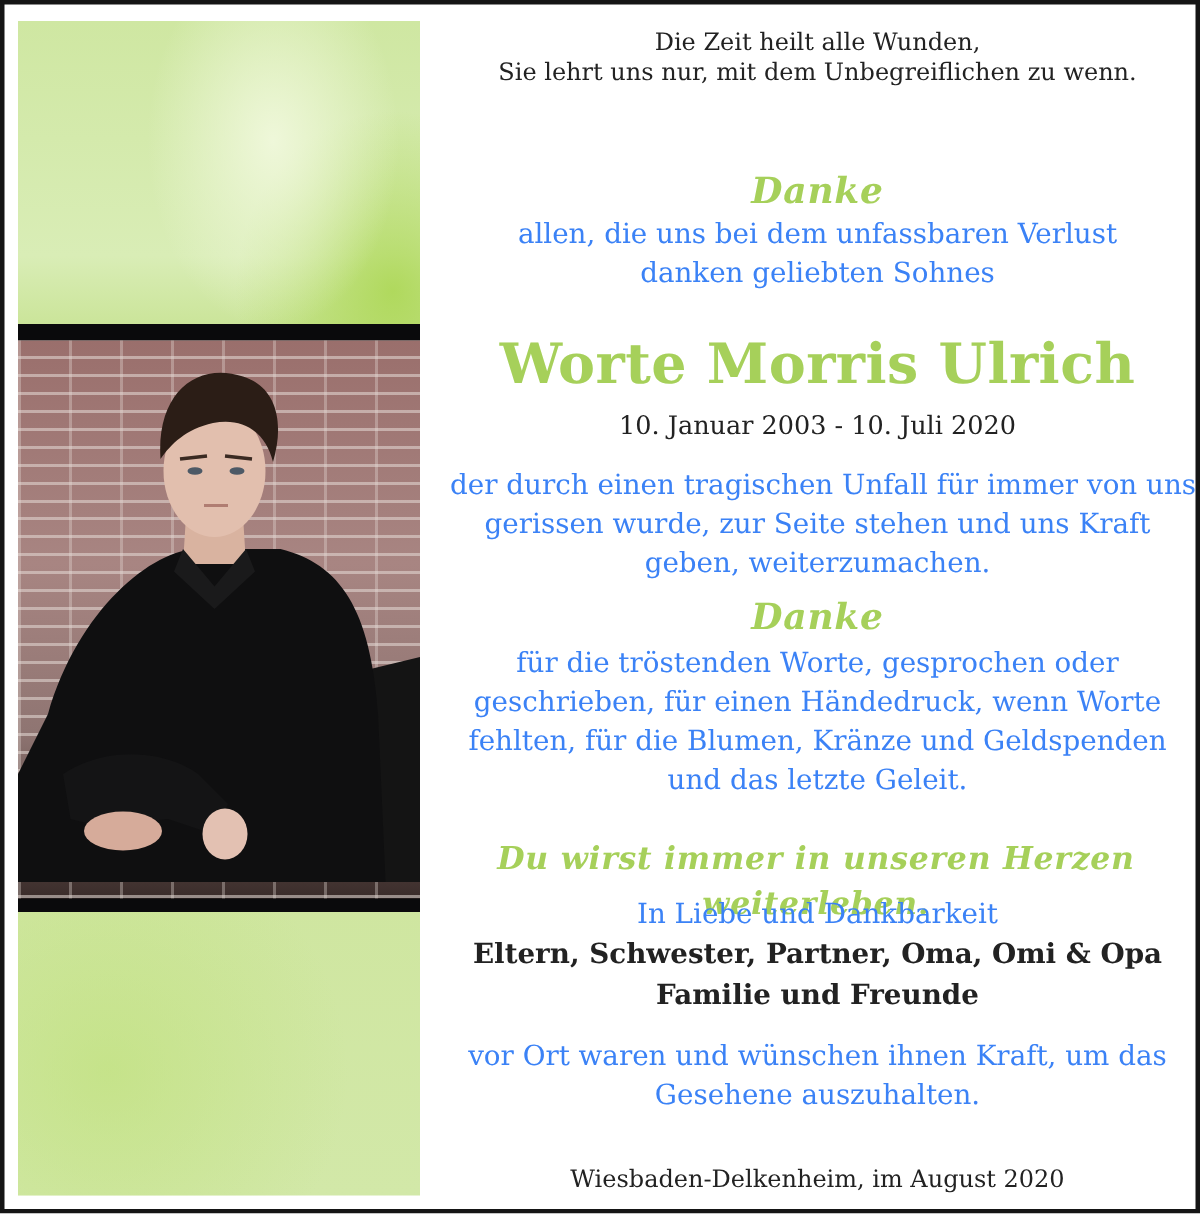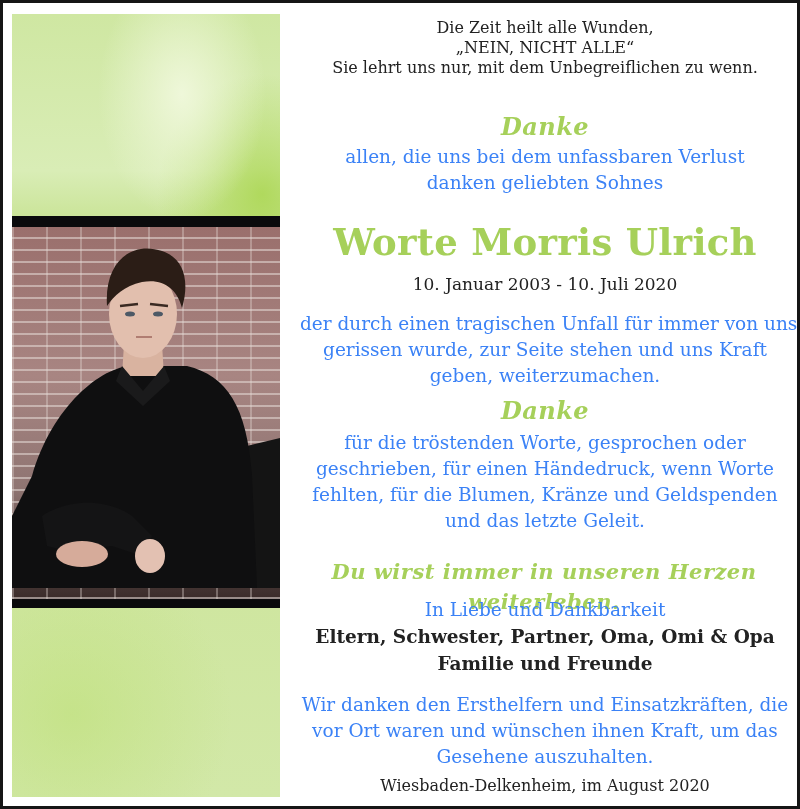--- a/index.html
+++ b/index.html
@@ -82,21 +82,20 @@
     <path d="M124 121 L140 121" stroke="#b07d72" stroke-width="2"></path>
 
     <path d="M30 300 C 60 280, 100 285, 120 300 L 140 320 L 130 340 L 100 330 L 55 335 L 35 330 Z" fill="#141415"></path>
     <ellipse cx="70" cy="338" rx="26" ry="13" fill="#d6ab9a"></ellipse>
     <ellipse cx="138" cy="340" rx="15" ry="17" fill="#e3c1b2"></ellipse>
   </svg>
 </div>
 
 <div class="txt p-lines" style="top: 18px;">
   <span class="line">Die Zeit heilt alle Wunden,</span>
-  <span class="line">„NEIN, NICHT ALLE“</span>
   <span class="line">Sie lehrt uns nur, mit dem Unbegreiflichen zu wenn.</span>
 </div>
 
 <div class="txt script" style="top: 112px; font-size: 24px; line-height: 30px;">Danke</div>
 
 <div class="txt p-lines-lg" style="top: 144px;">
   <span class="line">allen, die uns bei dem unfassbaren Verlust</span>
   <span class="line">danken geliebten Sohnes</span>
 </div>
 
@@ -119,18 +118,17 @@
   <span class="line">und das letzte Geleit.</span>
 </div>
 
 <div class="txt script" style="top: 557px; left: 292px; width: 504px; font-size: 21px; line-height: 30px;">Du wirst immer in unseren Herzen weiterleben.</div>
 
 <div class="txt p-lines-lg" style="top: 597px;">In Liebe und Dankbarkeit</div>
 <div class="txt bold-line" style="top: 623px;">Eltern, Schwester, Partner, Oma, Omi &amp; Opa</div>
 <div class="txt bold-line" style="top: 650px;">Familie und Freunde</div>
 
 <div class="txt p-lines-lg" style="top: 692px;">
-  <span class="line">Wir danken den Ersthelfern und Einsatzkräften, die</span>
   <span class="line">vor Ort waren und wünschen ihnen Kraft, um das</span>
   <span class="line">Gesehene auszuhalten.</span>
 </div>
 
 <div class="txt" style="top: 775px; font-size: 16px; line-height: 22px;">Wiesbaden-Delkenheim, im August 2020</div>
 
 </body></html>

